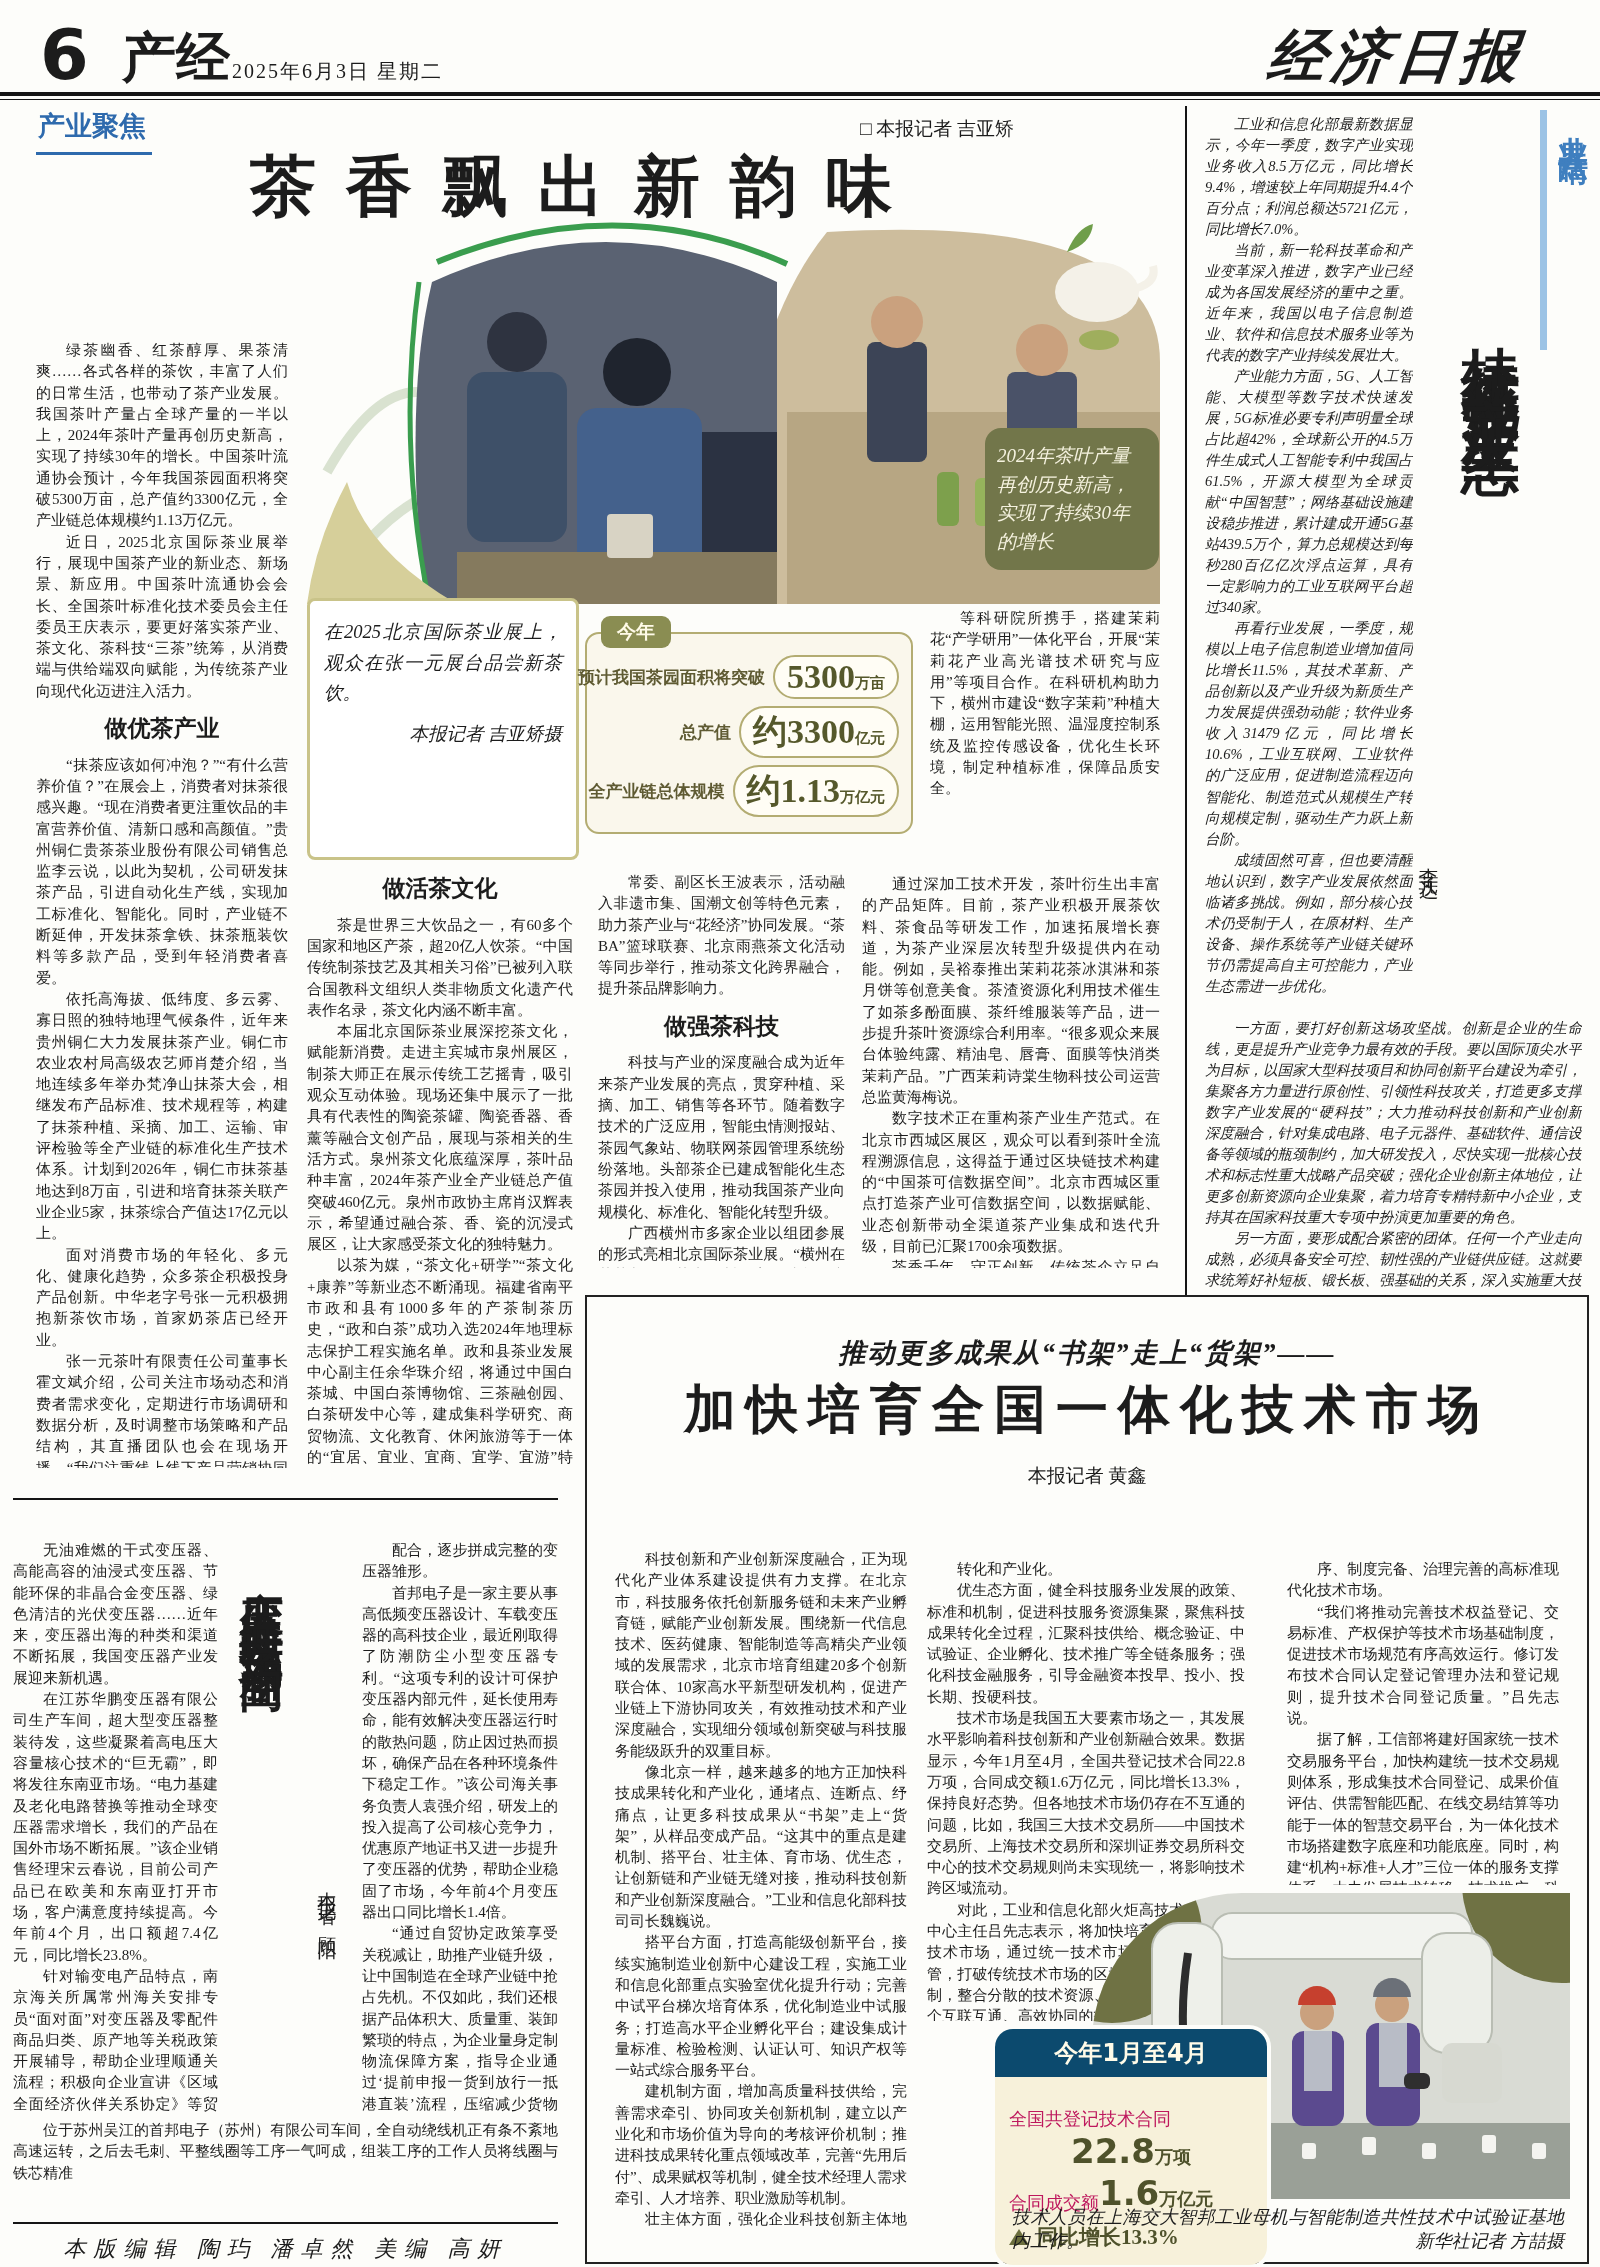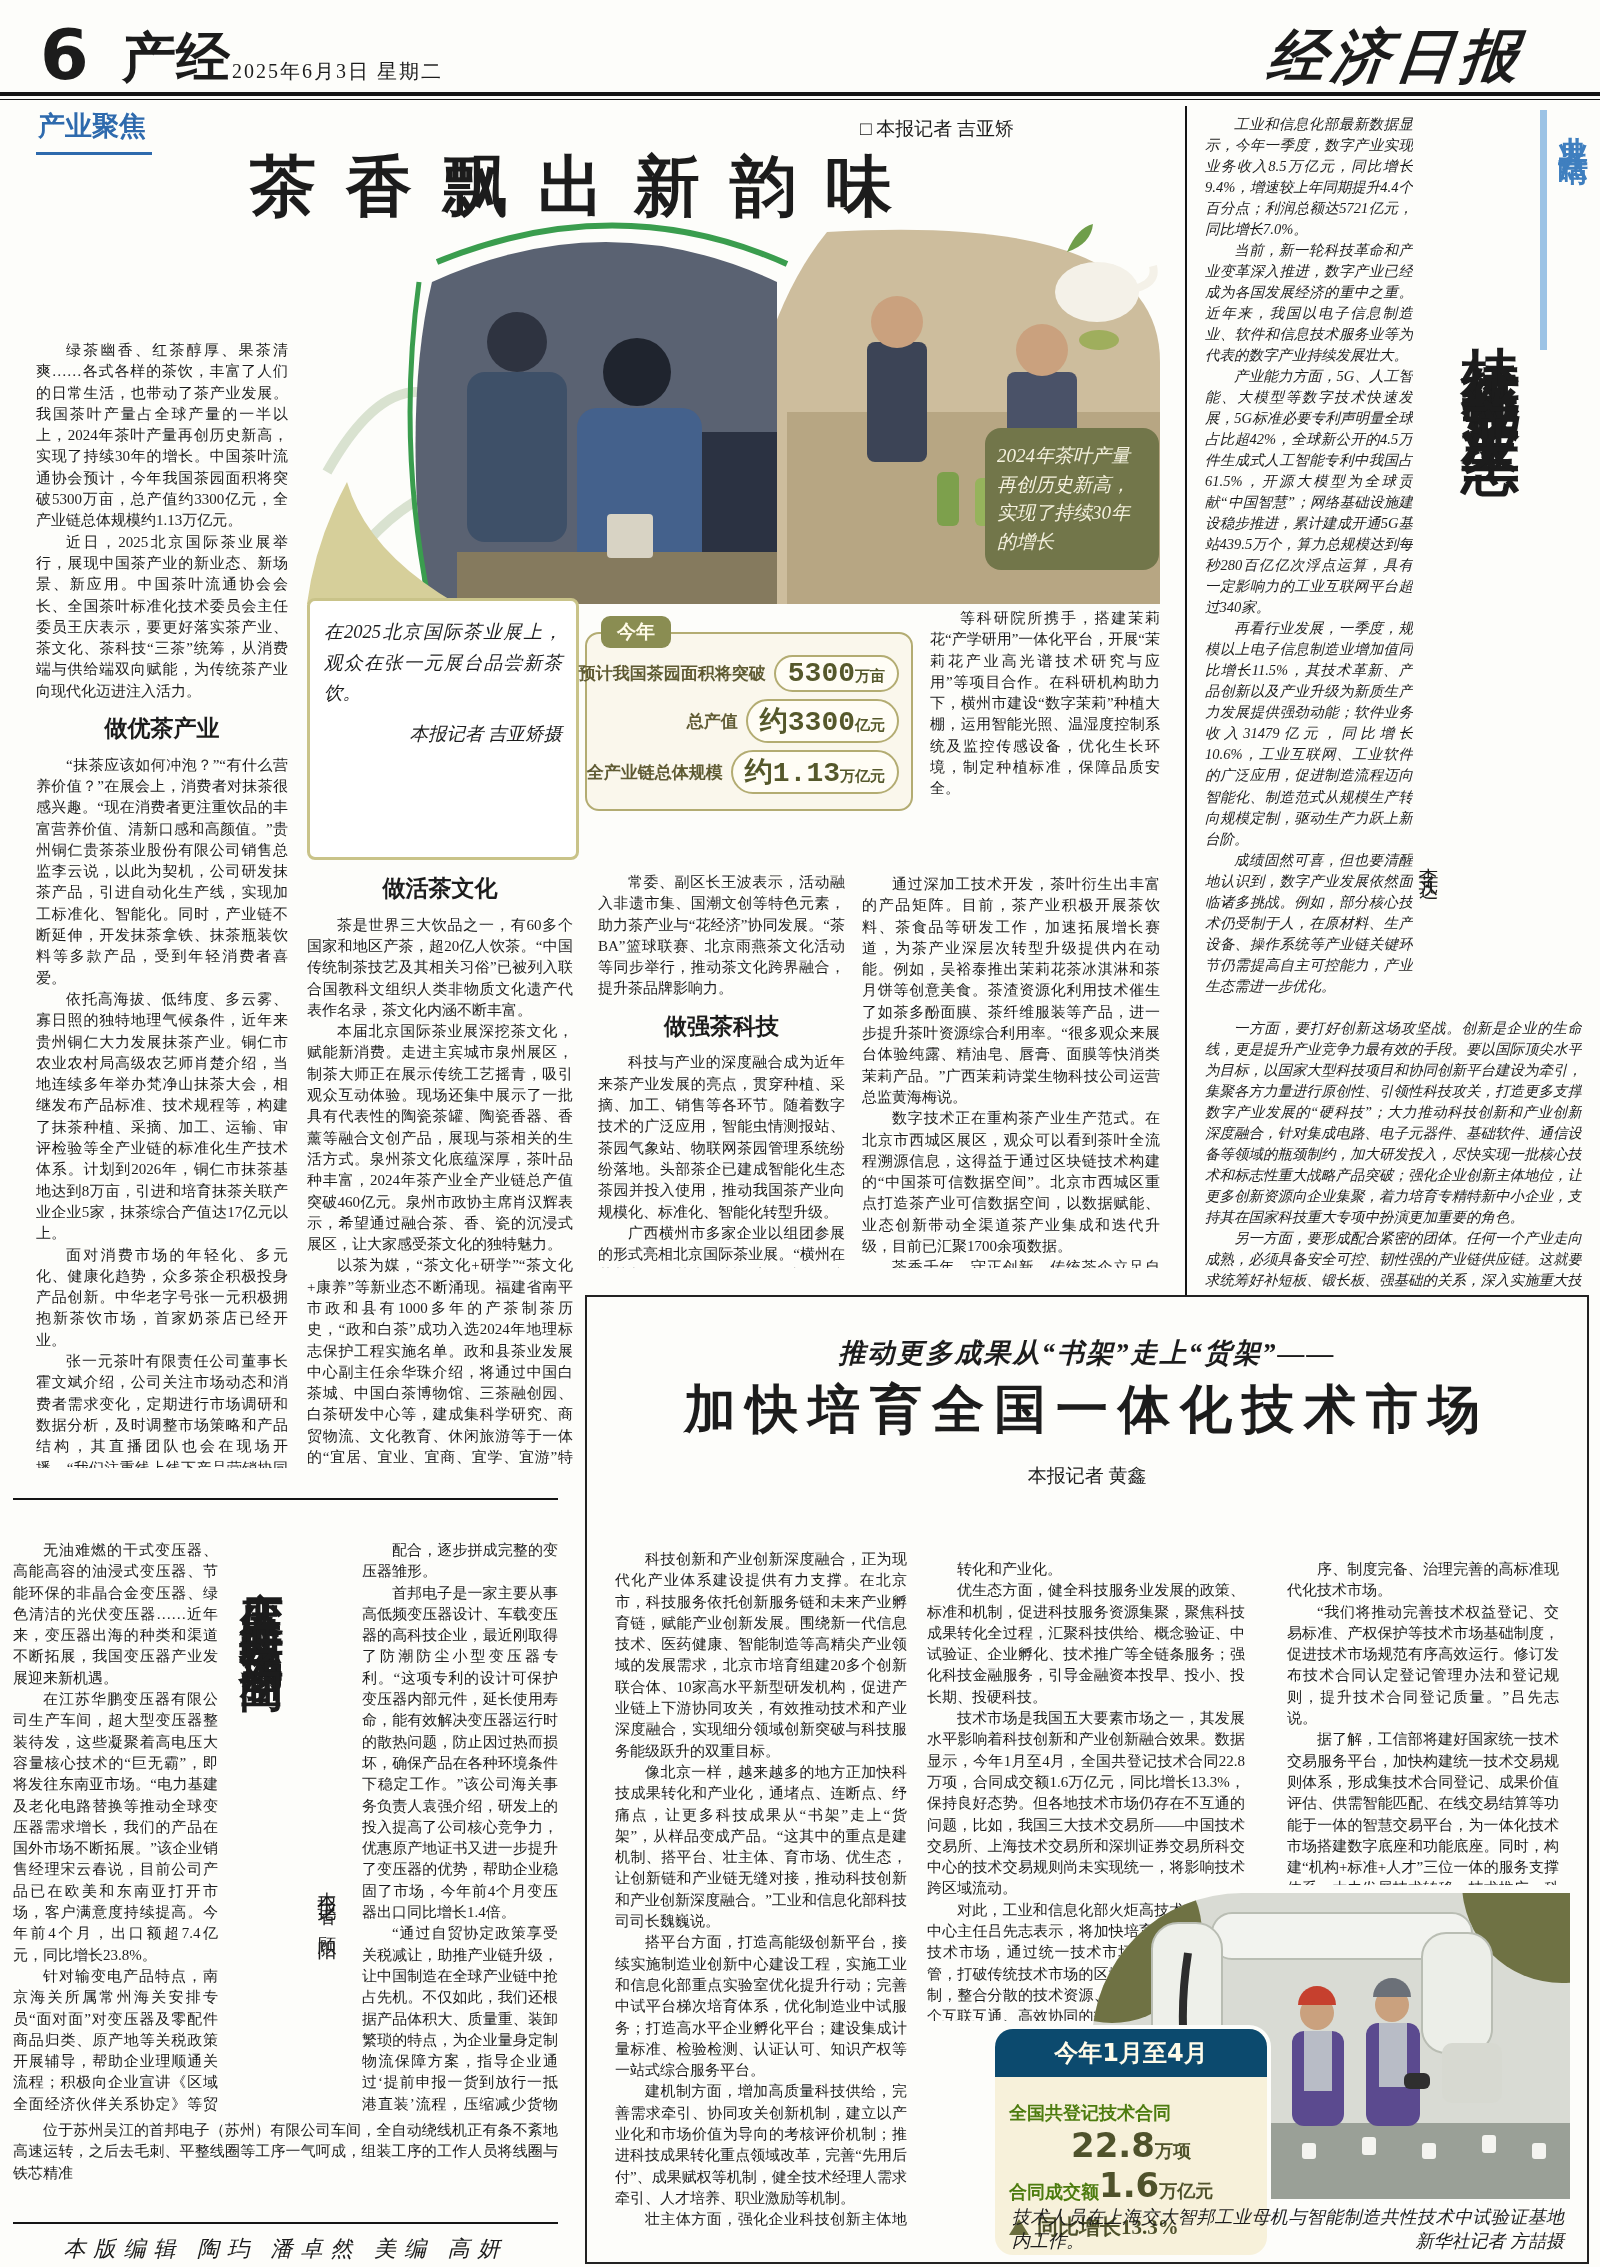--- a/index.html
+++ b/index.html
@@ -19,40 +19,40 @@
   .blue-label{color:#2e6aad;font-weight:900;font-size:27px;border-bottom:3px solid #2e6aad;padding:0 6px 8px 2px;font-family:"DejaVu Sans",sans-serif;}
   .reporter{font-size:19px;}
   .main-title{font-size:66px;font-weight:900;letter-spacing:30px;font-family:"DejaVu Sans",sans-serif;white-space:nowrap;}
   
   .infobox{position:absolute;background:#faf7ec;border:2px solid #b3ac72;border-radius:14px;padding:14px 12px 8px;}
   .infobox .tab{position:absolute;top:-18px;left:14px;background:#8a8d52;color:#fffbe8;font-weight:900;
                 font-size:19px;padding:3px 16px;border-radius:9px;font-family:"DejaVu Sans",sans-serif;}
   .iRow{display:flex;align-items:center;justify-content:flex-end;gap:8px;margin:7px 0;}
   .iRow .lbl{color:#5f5b33;font-weight:900;font-size:17px;white-space:nowrap;}
   .iRow .pill{border:2px solid #b3ac72;background:#fffdf5;border-radius:999px;padding:1px 12px;color:#55582b;white-space:nowrap;}
-  .iRow .pill b{font-size:28px;font-family:Liberation Mono, monospace;}
+  .iRow .pill b{font-size:34px;font-family:Liberation Serif, serif;}
   .iRow .pill span{font-size:15px;font-weight:700;}
   .badge{position:absolute;background:#72764a;color:#f5f2df;border-radius:16px;padding:14px 12px;
          font-size:19px;line-height:1.5;font-style:italic;}
   .bubble{position:absolute;background:#fff;border:3px solid #c9c389;border-radius:8px;padding:16px 14px;
           font-size:18.5px;line-height:1.65;font-style:italic;text-align:justify;}
   .bubble .credit{display:block;text-align:right;margin-top:10px;}
   
   .v-title{writing-mode:vertical-rl;text-orientation:upright;font-weight:900;font-family:"DejaVu Sans",sans-serif;}
   .digest-col p,.digest-full p{margin:0;text-indent:2em;}
   .digest-col,.digest-full{font-style:italic;text-align:justify;overflow:hidden;position:absolute;}
   
   .tech-box{position:absolute;border:2px solid #222;background:#fdfdfa;}
   .kicker{font-size:27px;font-weight:700;font-style:italic;text-align:center;letter-spacing:2px;}
   .tech-title{font-size:52px;font-weight:900;text-align:center;letter-spacing:10px;font-family:"DejaVu Sans",sans-serif;}
   .tech-byline{font-size:19px;text-align:center;}
   .stats{position:absolute;border-radius:18px;overflow:hidden;box-shadow:0 0 0 4px #fdfdfa;}
   .stats .sh{background:#0c4a6e;color:#fffbe8;font-weight:900;font-size:24px;text-align:center;padding:8px 0;font-family:"DejaVu Sans",sans-serif;}
   .stats .sb{background:#f7f1da;padding:10px 14px 14px;}
-  .stats .sl{color:#4d7c0f;font-weight:700;font-size:18px;margin-top:14px;}
+  .stats .sl{color:#be185d;font-weight:400;font-size:18px;margin-top:20px;}
   .stats .sv{color:#4f522b;font-weight:900;}
   .stats .sv b{font-size:34px;font-family:"DejaVu Sans",sans-serif;}
   .stats .sv span{font-size:18px;}
   .tri{display:inline-block;width:0;height:0;border-left:10px solid transparent;border-right:10px solid transparent;border-bottom:16px solid #6b6e3d;margin-right:8px;}
   .photo-cap{font-size:18px;font-style:italic;text-align:justify;}
   
   .vt-title{writing-mode:vertical-rl;text-orientation:upright;font-weight:900;font-size:44px;letter-spacing:7px;font-family:"DejaVu Serif",serif;}
   .vt-byline{writing-mode:vertical-rl;text-orientation:upright;font-size:19px;letter-spacing:5px;}
   .footer{font-size:22px;letter-spacing:8px;text-align:center;font-style:italic;}
   

